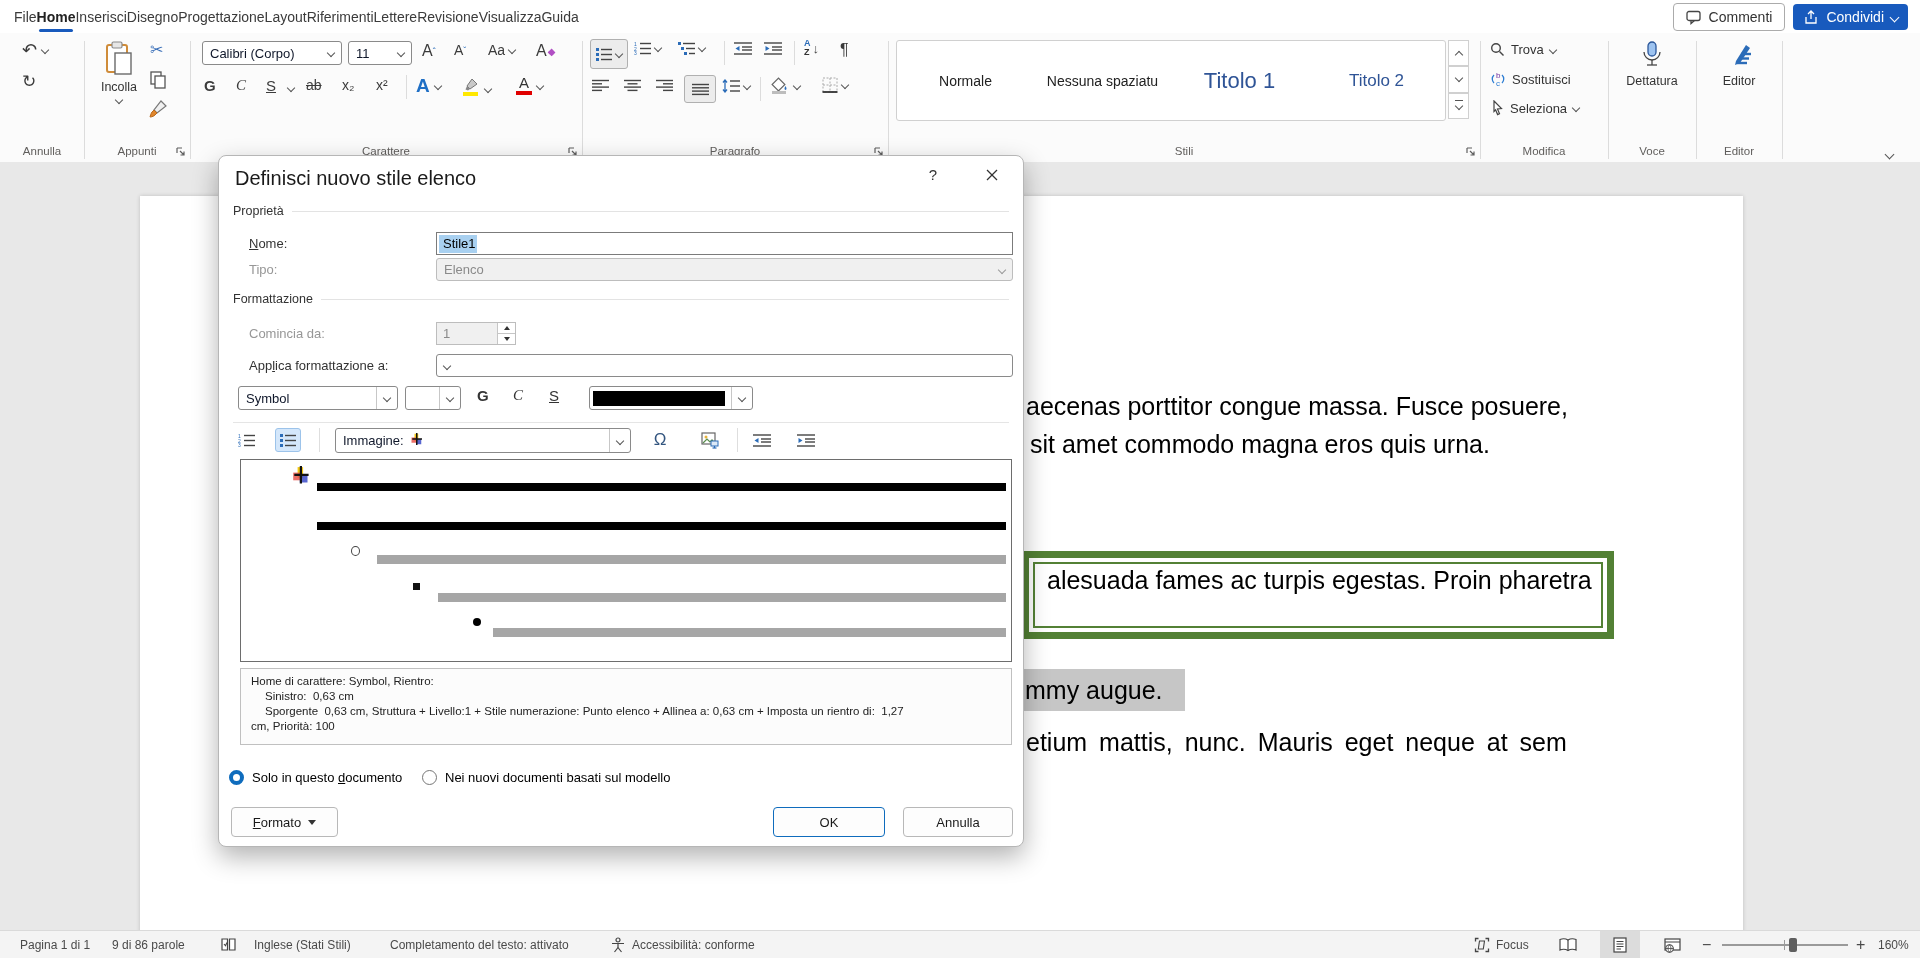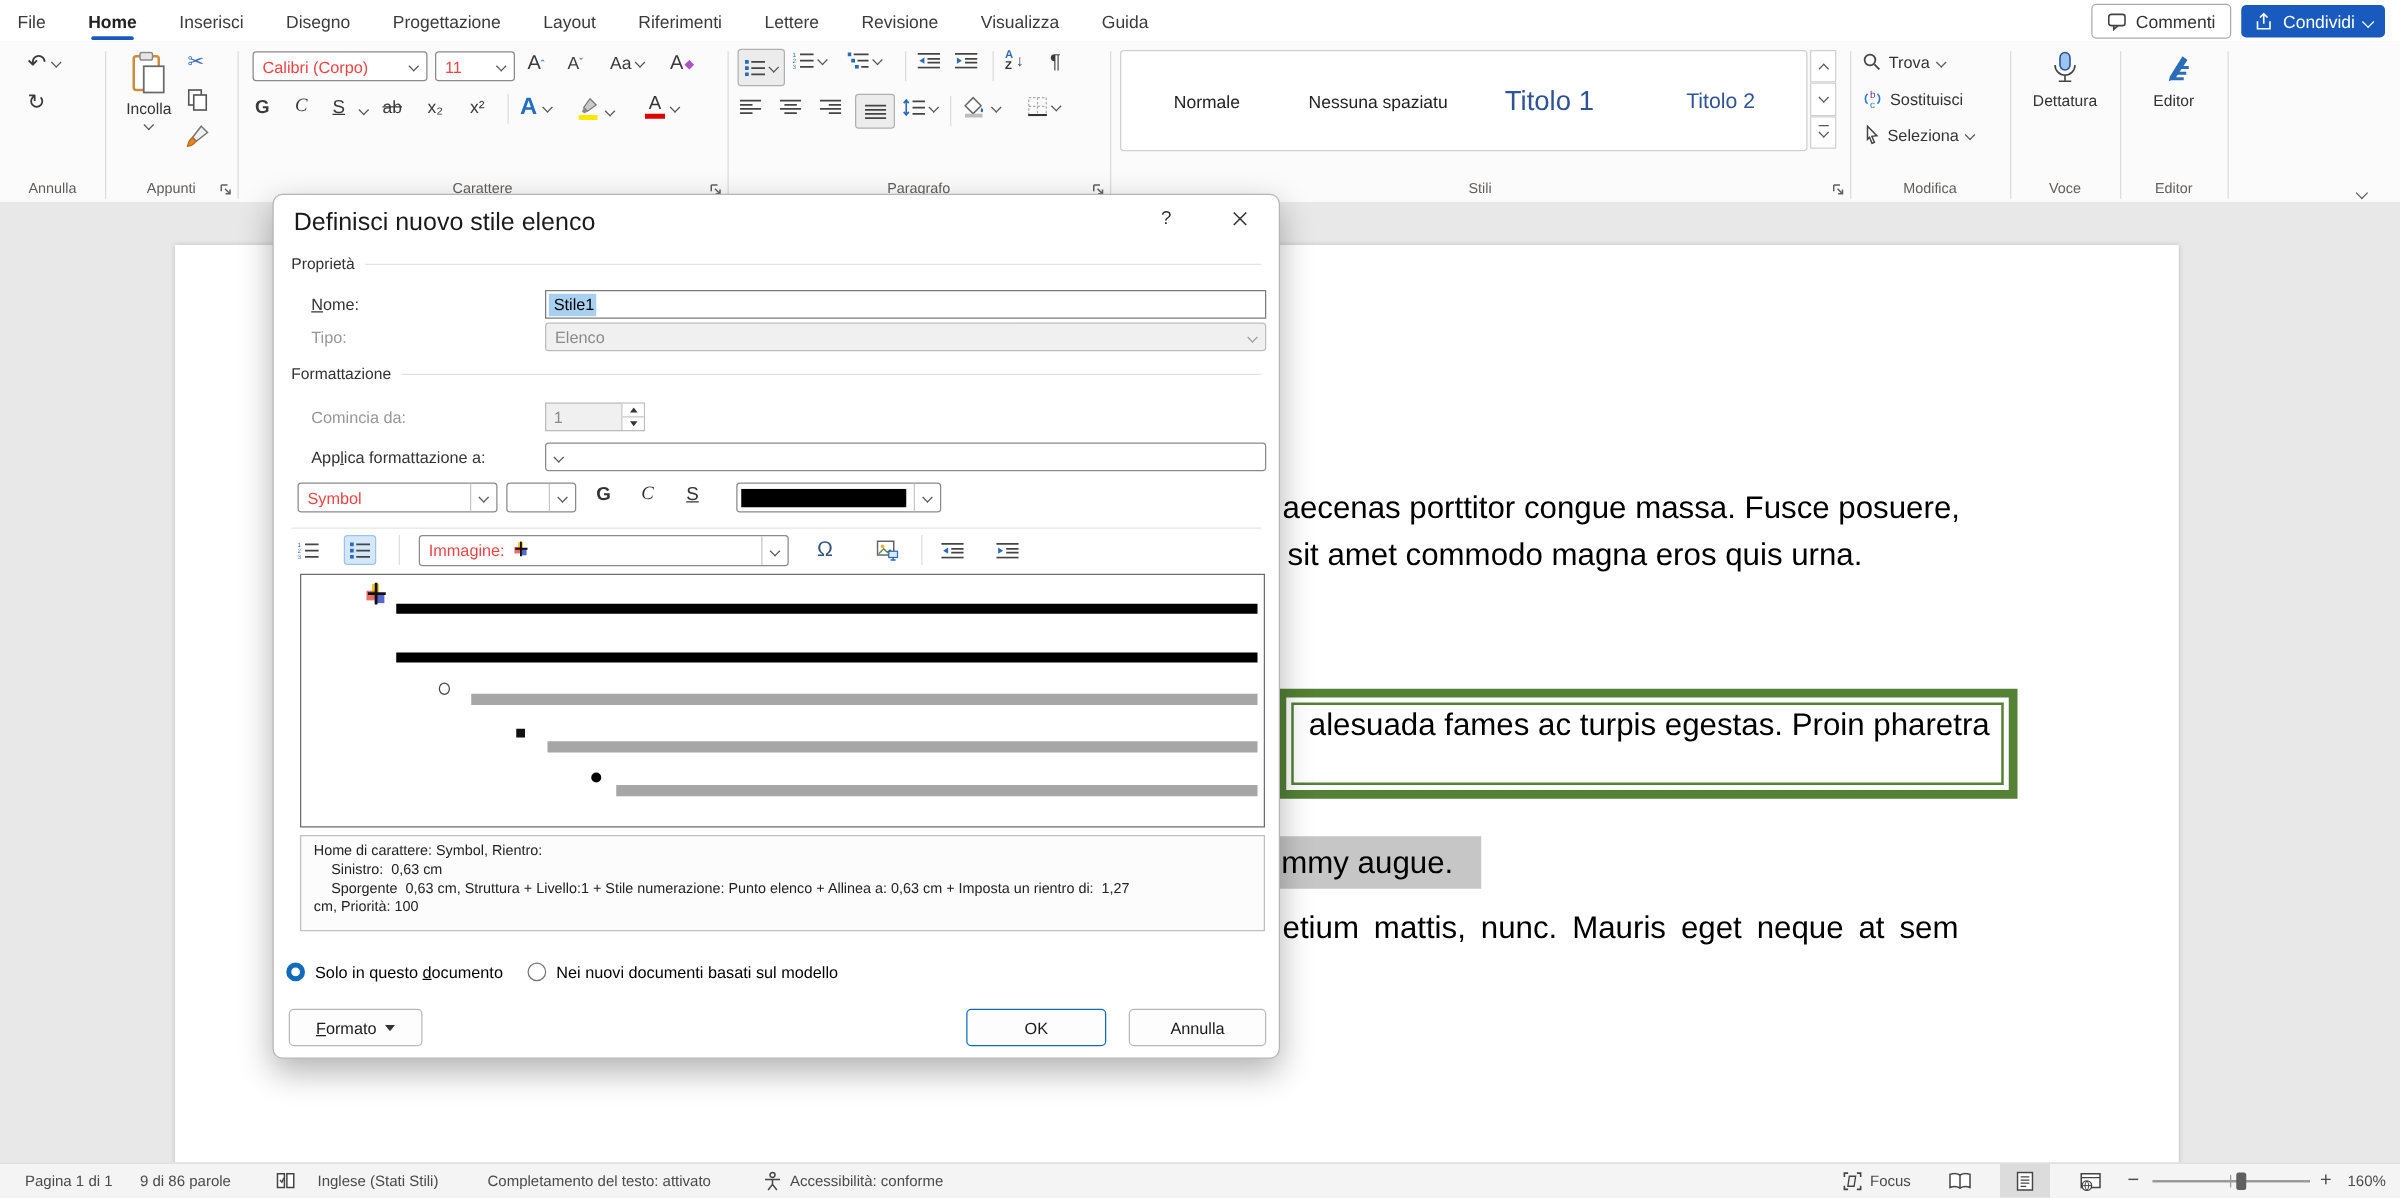--- a/index.html
+++ b/index.html
@@ -6,38 +6,38 @@
   body{width:1920px;height:958px;position:relative;overflow:hidden;
        font-family:"Liberation Sans",sans-serif;background:#e8e8e8;color:#333;}
   .abs{position:absolute;}
   svg{display:block;}
   .cv{display:inline-block;width:6px;height:6px;border-right:1.4px solid #555;border-bottom:1.4px solid #555;transform:rotate(45deg);flex:none;}
   .cv.sm{width:5px;height:5px;}
   .vdiv{position:absolute;top:8px;height:118px;width:1px;background:#dcdcdc;}
 
   
   .titlebar{left:0;top:0;width:1920px;height:33px;background:#fff;}
-  .tabs{position:absolute;left:14px;top:0;height:33px;display:flex;align-items:center;gap:34px;font-size:14px;color:#3b3b3b;}
+  .tabs{position:absolute;left:14px;top:0;height:33px;display:flex;align-items:center;font-size:14px;color:#3b3b3b;}
   .tab{position:relative;cursor:default;white-space:nowrap;}
   .tab.active{font-weight:700;color:#222;}
   .tab.active::after{content:"";position:absolute;left:2px;right:2px;bottom:-7px;height:3px;background:#185abd;border-radius:2px;}
   .tb-right{position:absolute;right:12px;top:3px;display:flex;gap:8px;align-items:center;}
   .btn-comments{display:flex;align-items:center;gap:7px;border:1px solid #ababab;border-radius:4px;background:#fff;height:26px;padding:0 12px;font-size:14px;color:#333;}
   .btn-share{display:flex;align-items:center;gap:7px;border-radius:4px;background:#185abd;height:26px;padding:0 10px;font-size:14px;color:#fff;}
 
   
   .ribbon{left:0;top:33px;width:1920px;height:129px;background:#fbfbfb;border-bottom:1px solid #d5d5d5;}
   .grp{position:absolute;top:0;height:129px;}
   .grp-label{position:absolute;bottom:5px;left:0;right:0;text-align:center;font-size:11.5px;color:#605e5c;}
   .launcher{position:absolute;bottom:5px;right:4px;}
   .rbtn{display:inline-flex;align-items:center;justify-content:center;border-radius:3px;color:#3b3b3b;}
   .sel{background:#ececec;border:1px solid #b0b0b0;border-radius:3px;}
   .bigbtn{position:absolute;display:flex;flex-direction:column;align-items:center;font-size:12.5px;color:#333;gap:3px;}
   .glyph{font-size:15px;color:#3b3b3b;line-height:1;}
-  .combo{display:flex;align-items:center;background:#fff;border:1px solid #8a8a8a;border-radius:3px;font-size:13px;color:#ef4444;height:24px;box-sizing:border-box;}
+  .combo{display:flex;align-items:center;background:#fff;border:1px solid #8a8a8a;border-radius:3px;font-size:13px;color:#0f172a;height:24px;box-sizing:border-box;}
   .combo .val{flex:1;padding:0 7px;white-space:nowrap;overflow:hidden;}
   .combo .dd{width:20px;align-self:stretch;display:flex;align-items:center;justify-content:center;}
   .combo.disabled{background:#f0f0f0;color:#8a8a8a;border-color:#bdbdbd;}
   .u{text-decoration:underline;}
 
   
   .gallery{position:absolute;left:8px;top:7px;width:548px;height:79px;background:#fff;border:1px solid #d0d0d0;border-radius:3px;display:flex;align-items:center;}
   .style-item{flex:1;text-align:center;white-space:nowrap;overflow:hidden;font-size:14px;color:#222;}
   .style-item.h1{font-size:22px;color:#2f5496;}
   .style-item.h2{font-size:17px;color:#2f5496;}

